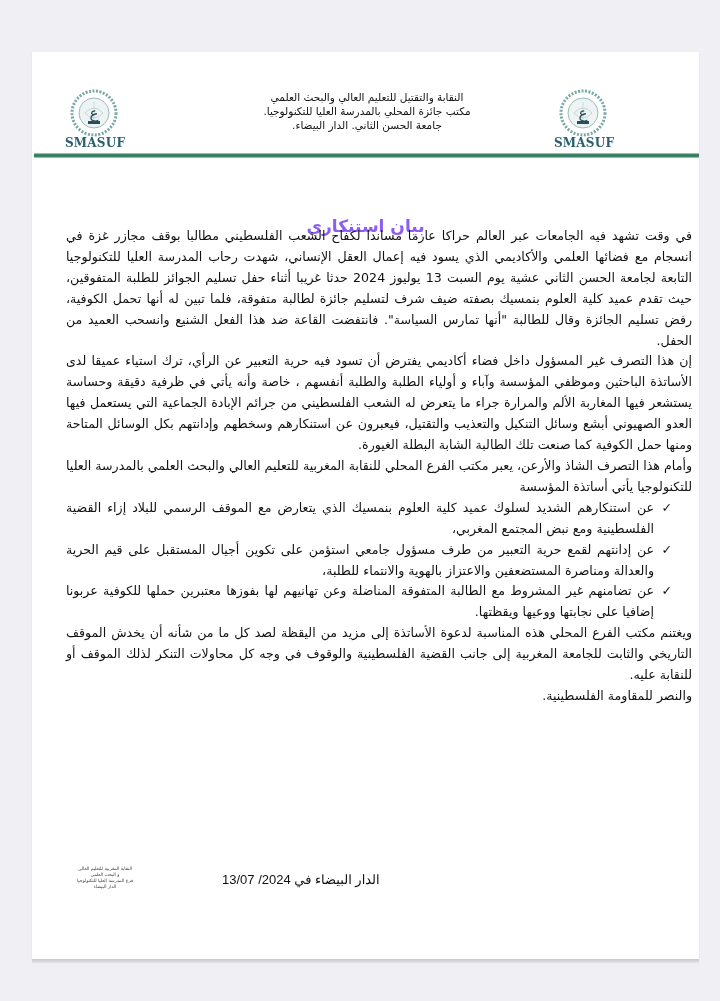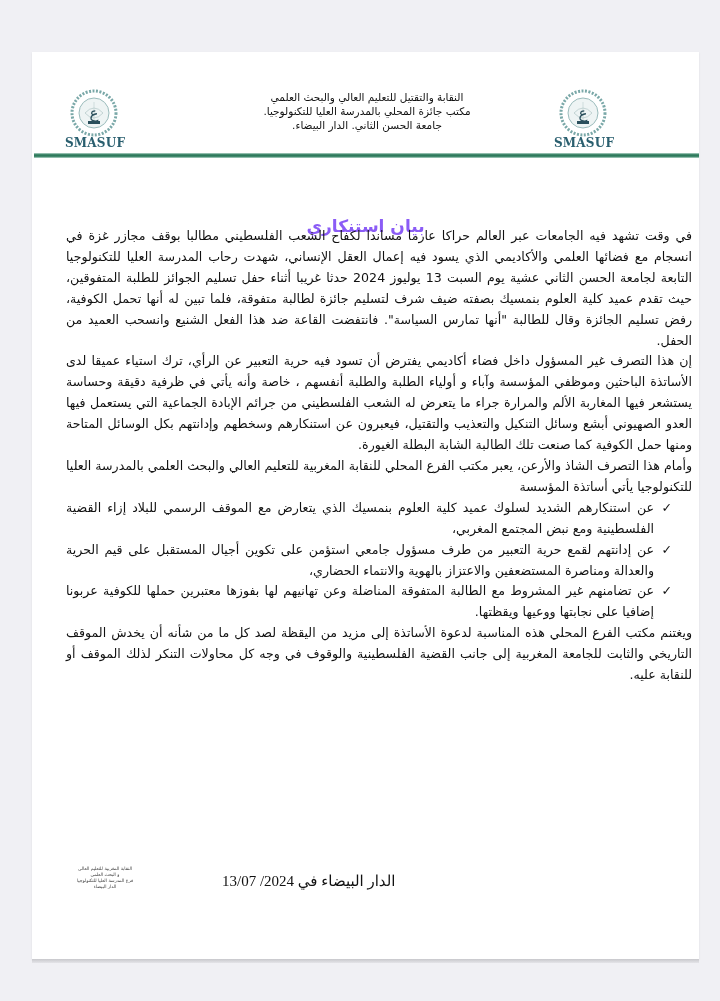--- a/index.html
+++ b/index.html
@@ -66,22 +66,22 @@
     }
     .stamp {
       position: absolute; left: 33px; top: 2px; width: 80px;
       direction: rtl; text-align: center;
       font-family: "DejaVu Sans", sans-serif;
       font-size: 4.5px; line-height: 6px; color: #444;
     }
     .place-date {
       position: absolute; left: 190px; top: 8px;
       direction: rtl;
-      font-family: Liberation Serif, serif;
-      font-size: 15px; color: #111;
+      font-family: Liberation Sans, sans-serif;
+      font-size: 13px; color: #111;
     }
   </style>
 </head>
 <body>
 
 <div class="page">
 
   <div class="logo left">
     <svg viewBox="0 0 58 50">
       <circle cx="29" cy="25" r="22" fill="none" stroke="#7aa8a8" stroke-width="3" stroke-dasharray="2 1.5"></circle>
@@ -120,28 +120,29 @@
     <p>في وقت تشهد فيه الجامعات عبر العالم حراكا عارما مساندا لكفاح الشعب الفلسطيني مطالبا بوقف مجازر غزة في انسجام مع فضائها العلمي والأكاديمي الذي يسود فيه إعمال العقل الإنساني، شهدت رحاب المدرسة العليا للتكنولوجيا التابعة لجامعة الحسن الثاني عشية يوم السبت 13 يوليوز 2024 حدثا غريبا أثناء حفل تسليم الجوائز للطلبة المتفوقين، حيث تقدم عميد كلية العلوم بنمسيك بصفته ضيف شرف لتسليم جائزة لطالبة متفوقة، فلما تبين له أنها تحمل الكوفية، رفض تسليم الجائزة وقال للطالبة "أنها تمارس السياسة". فانتفضت القاعة ضد هذا الفعل الشنيع وانسحب العميد من الحفل.</p>
     <p>إن هذا التصرف غير المسؤول داخل فضاء أكاديمي يفترض أن تسود فيه حرية التعبير عن الرأي، ترك استياء عميقا لدى الأساتذة الباحثين وموظفي المؤسسة وآباء و أولياء الطلبة والطلبة أنفسهم ، خاصة وأنه يأتي في ظرفية دقيقة وحساسة يستشعر فيها المغاربة الألم والمرارة جراء ما يتعرض له الشعب الفلسطيني من جرائم الإبادة الجماعية التي يستعمل فيها العدو الصهيوني أبشع وسائل التنكيل والتعذيب والتقتيل، فيعبرون عن استنكارهم وسخطهم وإدانتهم بكل الوسائل المتاحة ومنها حمل الكوفية كما صنعت تلك الطالبة الشابة البطلة الغيورة.</p>
     <p>وأمام هذا التصرف الشاذ والأرعن، يعبر مكتب الفرع المحلي للنقابة المغربية للتعليم العالي والبحث العلمي بالمدرسة العليا للتكنولوجيا يأتي أساتذة المؤسسة</p>
     <ul class="checklist">
       <li>
         <span class="check">✓</span>
         <span>عن استنكارهم الشديد لسلوك عميد كلية العلوم بنمسيك الذي يتعارض مع الموقف الرسمي للبلاد إزاء القضية الفلسطينية ومع نبض المجتمع المغربي،</span>
       </li>
       <li>
         <span class="check">✓</span>
-        <span>عن إدانتهم لقمع حرية التعبير من طرف مسؤول جامعي استؤمن على تكوين أجيال المستقبل على قيم الحرية والعدالة ومناصرة المستضعفين والاعتزاز بالهوية والانتماء الحضاري،</span>
+        <span>عن إدانتهم لقمع حرية التعبير من طرف مسؤول جامعي استؤمن على تكوين أجيال المستقبل على قيم الحرية والعدالة ومناصرة المستضعفين والاعتزاز بالهوية والانتماء للطلبة،</span>
       </li>
       <li>
         <span class="check">✓</span>
         <span>عن تضامنهم غير المشروط مع الطالبة المتفوقة المناضلة وعن تهانيهم لها بفوزها معتبرين حملها للكوفية عربونا إضافيا على نجابتها ووعيها ويقظتها.</span>
       </li>
     </ul>
     <p>ويغتنم مكتب الفرع المحلي هذه المناسبة لدعوة الأساتذة إلى مزيد من اليقظة لصد كل ما من شأنه أن يخدش الموقف التاريخي والثابت للجامعة المغربية إلى جانب القضية الفلسطينية والوقوف في وجه كل محاولات التنكر لذلك الموقف أو للنقابة عليه.</p>
+    <p>والنصر للمقاومة الفلسطينية.</p>
   </div>
 
   <div class="signature-row">
     <div class="stamp">
       <div>النقابة المغربية للتعليم العالي</div>
       <div>و البحث العلمي</div>
       <div>فرع المدرسة العليا للتكنولوجيا</div>
       <div>الدار البيضاء</div>
     </div>
     <div class="place-date">الدار البيضاء في 2024/ 13/07</div>

